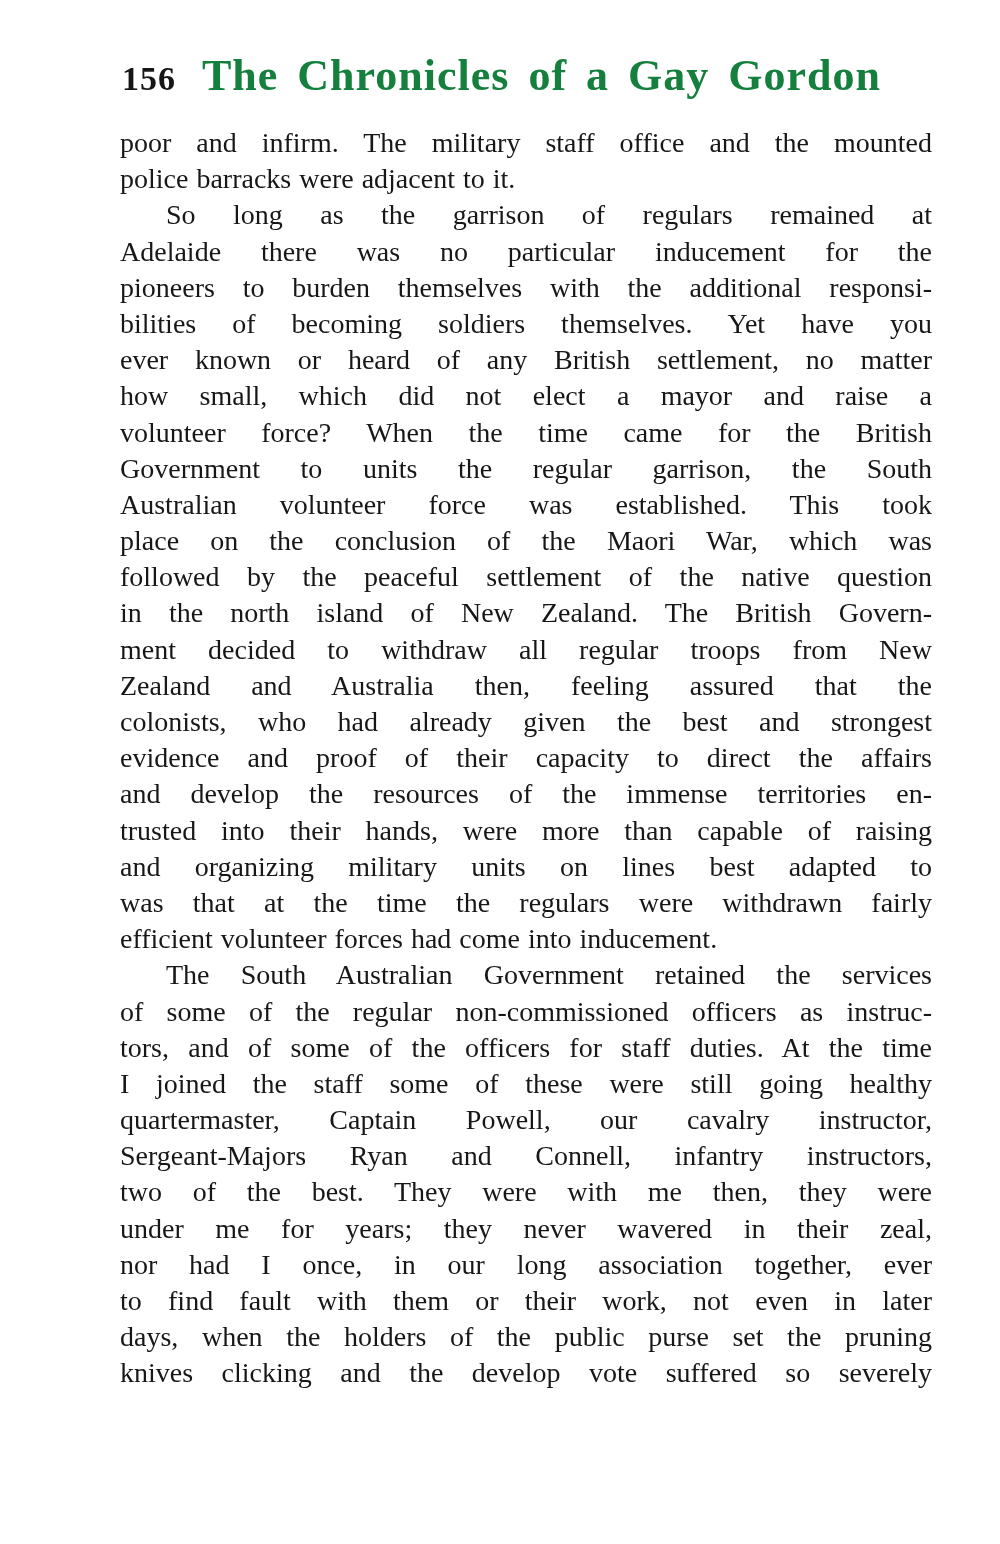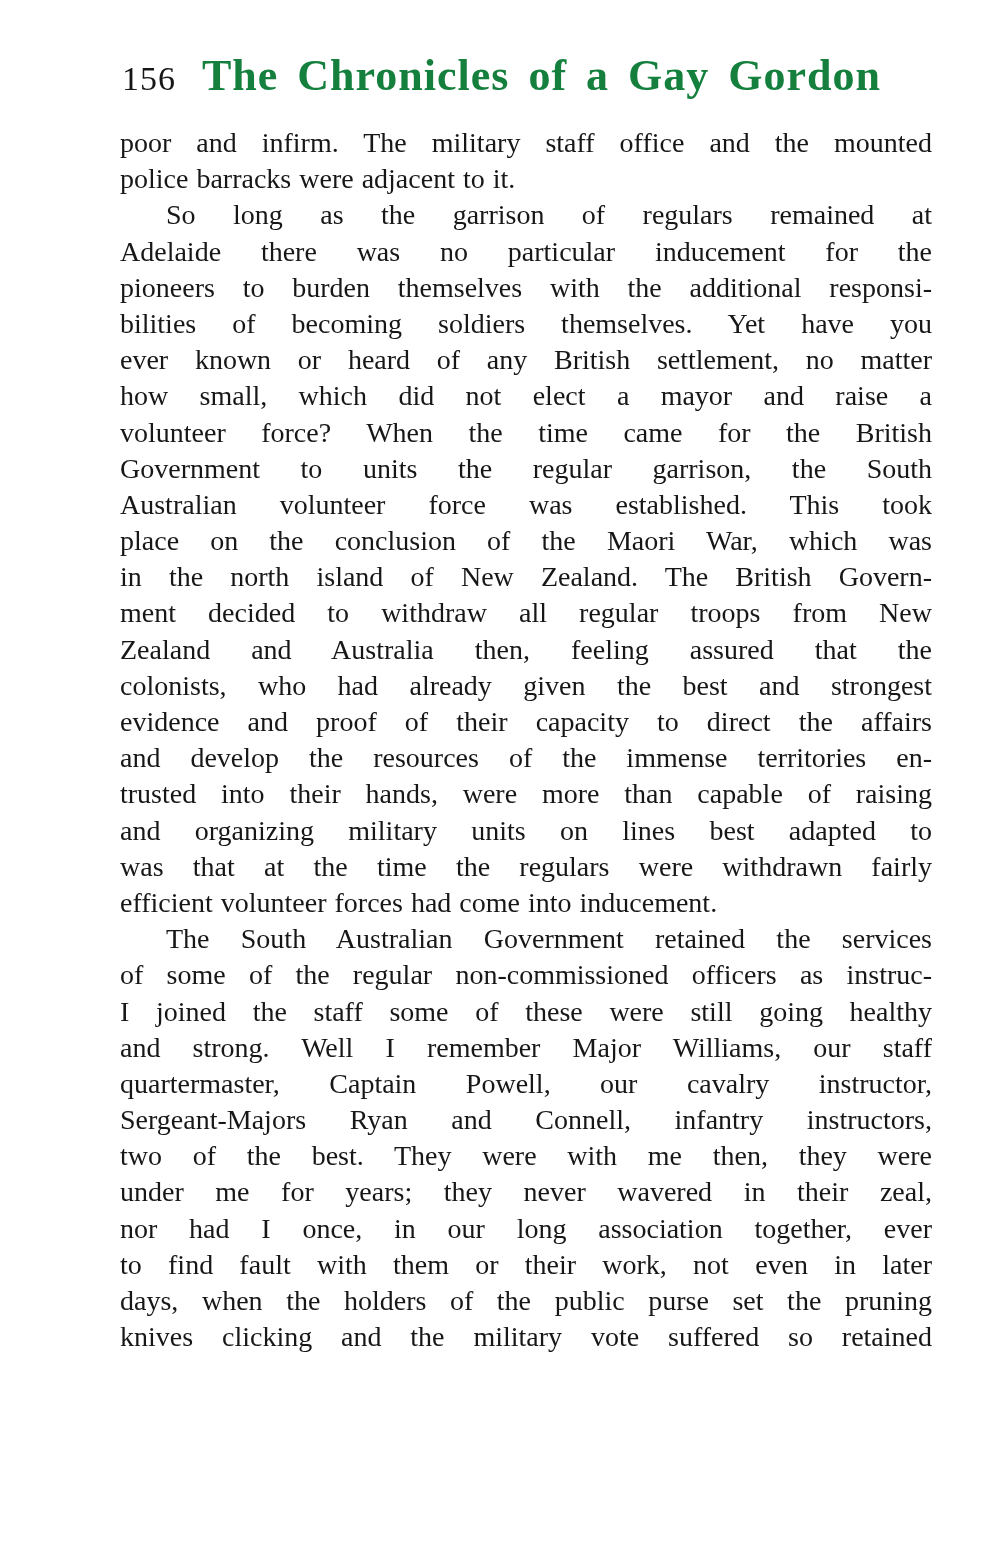--- a/index.html
+++ b/index.html
@@ -20,21 +20,21 @@
   }
   .page-header {
     display: flex;
     align-items: baseline;
     gap: 26px;
     margin: 0 0 24px 2px;
     white-space: nowrap;
   }
   .page-number {
     font-size: 34px;
-    font-weight: normal;
+    font-weight: bold;
     letter-spacing: 1px;
     color: #161616;
     text-align: right;
   }
   .page-title {
     margin: 0;
     font-size: 44px;
     font-weight: bold;
     letter-spacing: 1px;
     word-spacing: 7px;
@@ -76,36 +76,37 @@
       <div class="text-line indent">So long as the garrison of regulars remained at</div>
       <div class="text-line">Adelaide there was no particular inducement for the</div>
       <div class="text-line">pioneers to burden themselves with the additional responsi-</div>
       <div class="text-line">bilities of becoming soldiers themselves.  Yet have you</div>
       <div class="text-line">ever known or heard of any British settlement, no matter</div>
       <div class="text-line">how small, which did not elect a mayor and raise a</div>
       <div class="text-line">volunteer force?  When the time came for the British</div>
       <div class="text-line">Government to units the regular garrison, the South</div>
       <div class="text-line">Australian volunteer force was established.  This took</div>
       <div class="text-line">place on the conclusion of the Maori War, which was</div>
+      <div class="text-line">followed by the peaceful settlement of the native question</div>
       <div class="text-line">in the north island of New Zealand.  The British Govern-</div>
       <div class="text-line">ment decided to withdraw all regular troops from New</div>
       <div class="text-line">Zealand and Australia then, feeling assured that the</div>
       <div class="text-line">colonists, who had already given the best and strongest</div>
       <div class="text-line">evidence and proof of their capacity to direct the affairs</div>
       <div class="text-line">and develop the resources of the immense territories en-</div>
       <div class="text-line">trusted into their hands, were more than capable of raising</div>
       <div class="text-line">and organizing military units on lines best adapted to</div>
       <div class="text-line">was that at the time the regulars were withdrawn fairly</div>
       <div class="text-line para-end">efficient volunteer forces had come into inducement.</div>
       <div class="text-line indent">The South Australian Government retained the services</div>
       <div class="text-line">of some of the regular non-commissioned officers as instruc-</div>
+      <div class="text-line">tors, and of some of the officers for staff duties.  At the time</div>
       <div class="text-line">I joined the staff some of these were still going healthy</div>
-      <div class="text-line">and strong.  Well I remember Major Williams, our staff</div>
       <div class="text-line">quartermaster, Captain Powell, our cavalry instructor,</div>
       <div class="text-line">Sergeant-Majors Ryan and Connell, infantry instructors,</div>
       <div class="text-line">two of the best.  They were with me then, they were</div>
       <div class="text-line">under me for years; they never wavered in their zeal,</div>
       <div class="text-line">nor had I once, in our long association together, ever</div>
       <div class="text-line">to find fault with them or their work, not even in later</div>
       <div class="text-line">days, when the holders of the public purse set the pruning</div>
-      <div class="text-line">knives clicking and the military vote suffered so retained</div>
+      <div class="text-line">knives clicking and the develop vote suffered so severely</div>
     </main>
 </div>
 
 </body></html>

